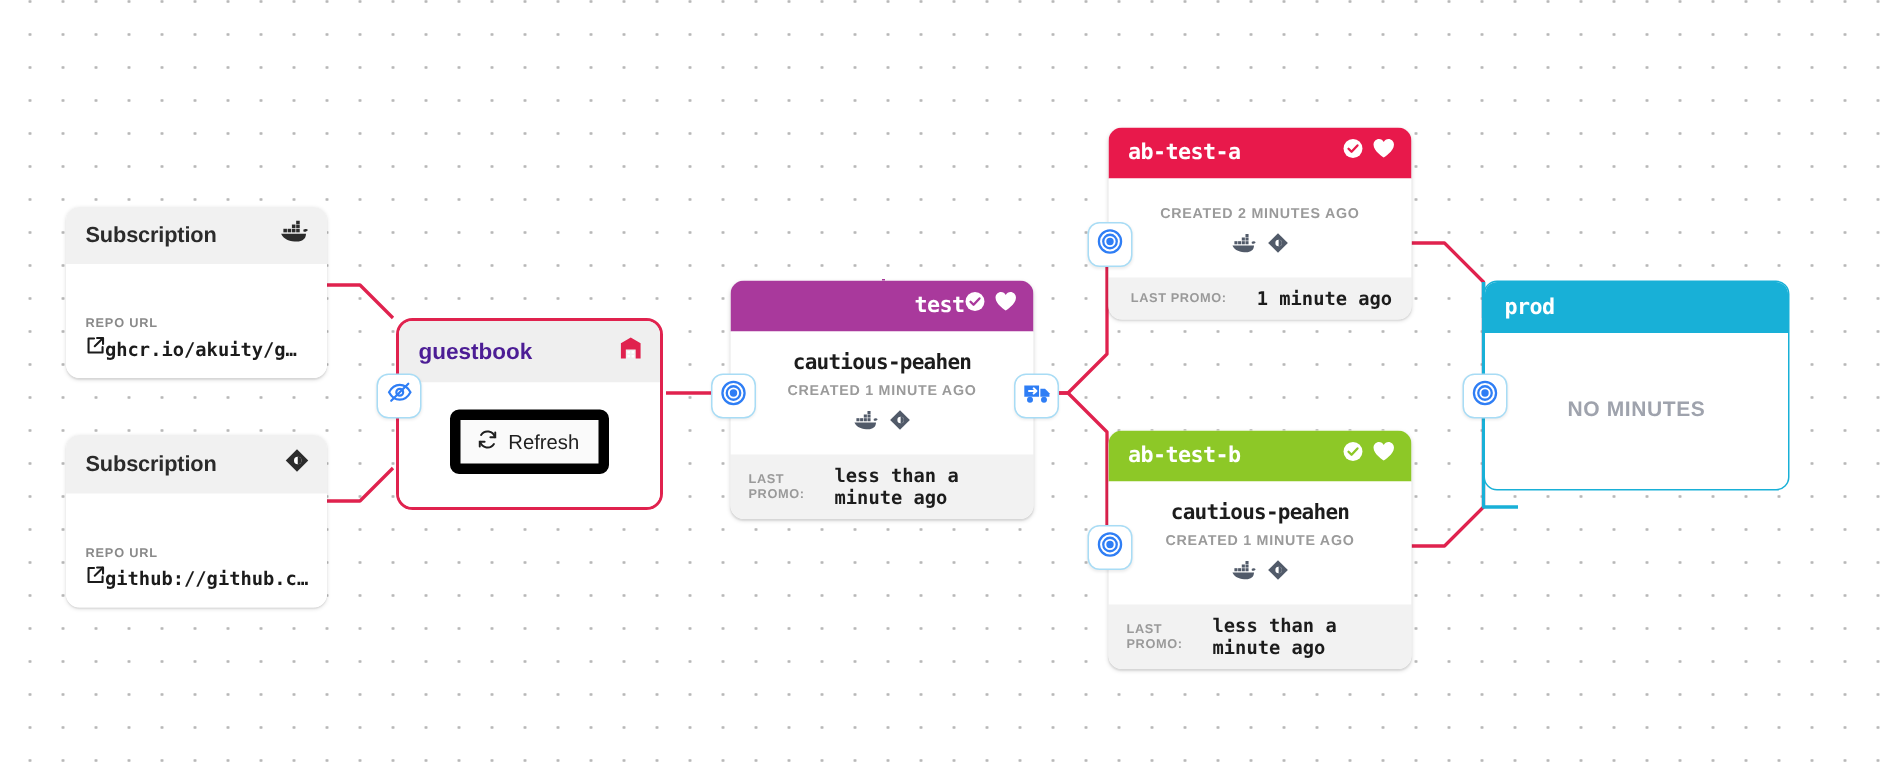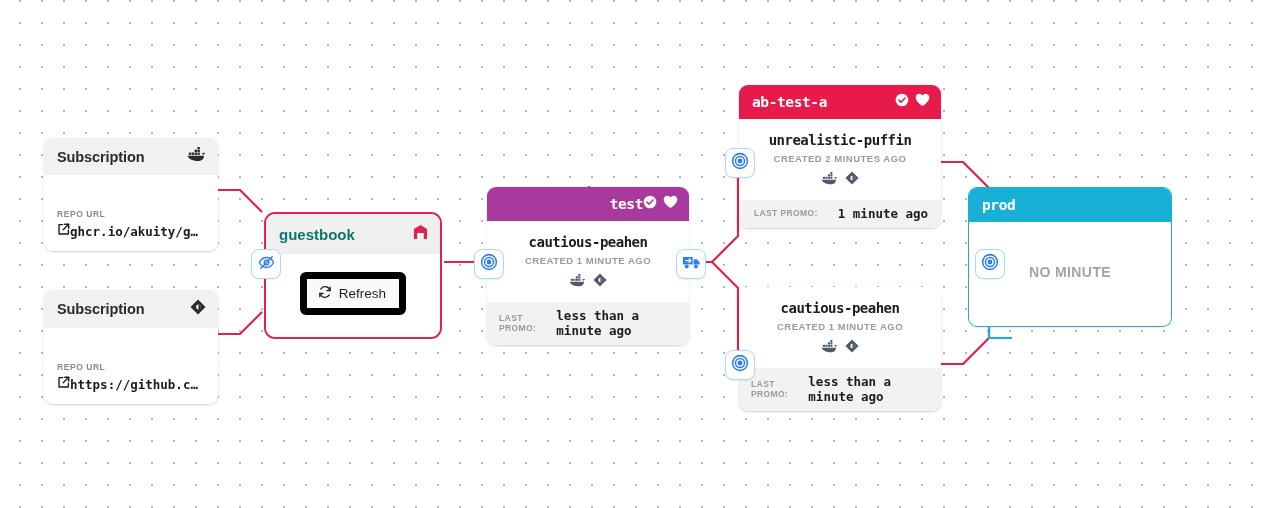--- a/index.html
+++ b/index.html
@@ -27,21 +27,21 @@
   .sub-title{font-size:14.5px;font-weight:bold;color:#2b2b2b;letter-spacing:-0.1px;}
   .sub-body{padding:9px 12px 12px 13px;background:#fff;margin-top:25px;}
   .sub-label{font-size:8.5px;font-weight:bold;color:#8a8a8a;letter-spacing:.55px;margin-bottom:4px;}
   .sub-url{display:flex;align-items:center;gap:0;font-family:"DejaVu Sans Mono",monospace;
            font-size:12.5px;font-weight:bold;color:#1b1b1b;white-space:nowrap;}
 
   
   .wh{width:174px;border:2px solid #e0224e;border-radius:11px;box-shadow:none;}
   .wh-head{display:flex;align-items:center;justify-content:space-between;
            background:#efefef;padding:10px 12px 10px 13px;}
-  .wh-title{font-size:15px;font-weight:bold;color:#0f766e;}
+  .wh-title{font-size:15px;font-weight:bold;color:#4c1d95;}
   .wh-body{background:#fff;display:flex;align-items:center;justify-content:center;
            padding:18px 10px 22px;}
   .refresh-btn{display:inline-flex;align-items:center;gap:7px;background:#fafafa;
                border:7px solid #000000;border-radius:6px;padding:6px 13px 6px 11px;
                font-size:13.5px;color:#1f1f1f;cursor:pointer;}
 
   
   .stage{width:202px;border-radius:9px;}
   .stage-head{display:flex;align-items:center;justify-content:space-between;
               padding:7px 11px 8px 13px;height:19px;}
@@ -141,21 +141,21 @@
     <div class="sub-body">
       <div class="sub-label">REPO URL</div>
       <div class="sub-url">
         <span>
           <svg width="13" height="13" viewBox="0 0 16 16" fill="none" stroke="#1b1b1b" stroke-width="1.7" stroke-linecap="round" stroke-linejoin="round">
             <path d="M7 2 H2.5 v11.5 H14 V9"></path>
               <path d="M9.5 1.6 H14.4 V6.5"></path>
               <path d="M14.2 1.8 L7.6 8.4"></path>
           </svg>
         </span>
-        <span>https://github.c…</span>
+        <span>github://github.c…</span>
       </div>
     </div>
   </div>
 
   <div class="node wh" style="left:264px;top:212px;">
     <div class="wh-head">
       <span class="wh-title">guestbook</span>
       <span>
         <svg width="15" height="16" viewBox="0 0 16 17" fill="#e0224e">
           <path d="M1 5.2 L8 1 L15 5.2 V16 H11.5 V9.5 H4.5 V16 H1 Z"></path>
@@ -241,21 +241,20 @@
             </svg>
         </span>
         <span>
           <svg width="15" height="14" viewBox="0 0 16 15" fill="#fff">
             <path d="M8 14 C8 14 0.7 9.6 0.7 4.9 C0.7 2.4 2.6 0.8 4.6 0.8 C6.1 0.8 7.3 1.7 8 2.8 C8.7 1.7 9.9 0.8 11.4 0.8 C13.4 0.8 15.3 2.4 15.3 4.9 C15.3 9.6 8 14 8 14 Z"></path>
             </svg>
         </span>
       </span>
     </div>
     <div class="stage-body">
-      <div class="freight-name">unrealistic-puffin</div>
       <div class="freight-created">CREATED 2 MINUTES AGO</div>
       <div class="freight-icons">
         <span>
           <svg width="17" height="13" viewBox="0 0 24 19" fill="#515a69">
             <rect x="6" y="7" width="3" height="3"></rect>
               <rect x="9.6" y="7" width="3" height="3"></rect>
             <rect x="13.2" y="7" width="3" height="3"></rect>
               <rect x="9.6" y="3.4" width="3" height="3"></rect>
             <rect x="13.2" y="3.4" width="3" height="3"></rect>
               <rect x="13.2" y="0" width="3" height="3"></rect>
@@ -273,20 +272,36 @@
         </span>
       </div>
     </div>
     <div class="stage-foot center">
       <span class="promo-label">LAST PROMO:</span>
       <span class="promo-val">1 minute ago</span>
     </div>
   </div>
 
   <div class="node stage" style="left:739px;top:287px;">
+    <div class="stage-head" style="background:#8dc827;">
+      <span class="stage-name">ab-test-b</span>
+      <span class="stage-icons">
+        <span>
+          <svg width="14" height="14" viewBox="0 0 16 16">
+              <circle cx="8" cy="8" r="7.2" fill="#fff"></circle>
+            <path d="M4.6 8.2 L6.9 10.5 L11.4 5.7" fill="none" stroke="#8dc827" stroke-width="1.8" stroke-linecap="round" stroke-linejoin="round"></path>
+            </svg>
+        </span>
+        <span>
+          <svg width="15" height="14" viewBox="0 0 16 15" fill="#fff">
+            <path d="M8 14 C8 14 0.7 9.6 0.7 4.9 C0.7 2.4 2.6 0.8 4.6 0.8 C6.1 0.8 7.3 1.7 8 2.8 C8.7 1.7 9.9 0.8 11.4 0.8 C13.4 0.8 15.3 2.4 15.3 4.9 C15.3 9.6 8 14 8 14 Z"></path>
+            </svg>
+        </span>
+      </span>
+    </div>
     <div class="stage-body">
       <div class="freight-name">cautious-peahen</div>
       <div class="freight-created">CREATED 1 MINUTE AGO</div>
       <div class="freight-icons">
         <span>
           <svg width="17" height="13" viewBox="0 0 24 19" fill="#515a69">
             <rect x="6" y="7" width="3" height="3"></rect>
               <rect x="9.6" y="7" width="3" height="3"></rect>
             <rect x="13.2" y="7" width="3" height="3"></rect>
               <rect x="9.6" y="3.4" width="3" height="3"></rect>
@@ -305,26 +320,26 @@
             </svg>
         </span>
       </div>
     </div>
     <div class="stage-foot">
       <span class="promo-label">LAST<br>PROMO:</span>
       <span class="promo-val">less than a minute ago</span>
     </div>
   </div>
 
-  <div class="node stage" style="left:968px;top:187px;width:202px;border:1.5px solid #18b0d7;box-shadow:none;">
+  <div class="node stage" style="left:989px;top:187px;width:202px;border:1.5px solid #18b0d7;box-shadow:none;">
     <div class="stage-head" style="background:#18b0d7;">
       <span class="stage-name">prod</span>
       <span class="stage-icons"></span>
     </div>
-    <div class="no-freight">NO MINUTE</div>
+    <div class="no-freight">NO MINUTES</div>
   </div>
 
   <div class="handle" style="left:251px;top:249px;">
     <span>
       <svg width="17" height="17" viewBox="0 0 20 20" fill="none" stroke="#2f7ef5" stroke-width="1.7" stroke-linecap="round">
         <path d="M1.6 10 C3.6 6.2 6.6 4.2 10 4.2 C13.4 4.2 16.4 6.2 18.4 10 C16.4 13.8 13.4 15.8 10 15.8 C6.6 15.8 3.6 13.8 1.6 10 Z"></path>
         <circle cx="10" cy="10" r="2.7"></circle>
           <path d="M3.3 16.7 L16.7 3.3"></path>
         </svg>
     </span>

